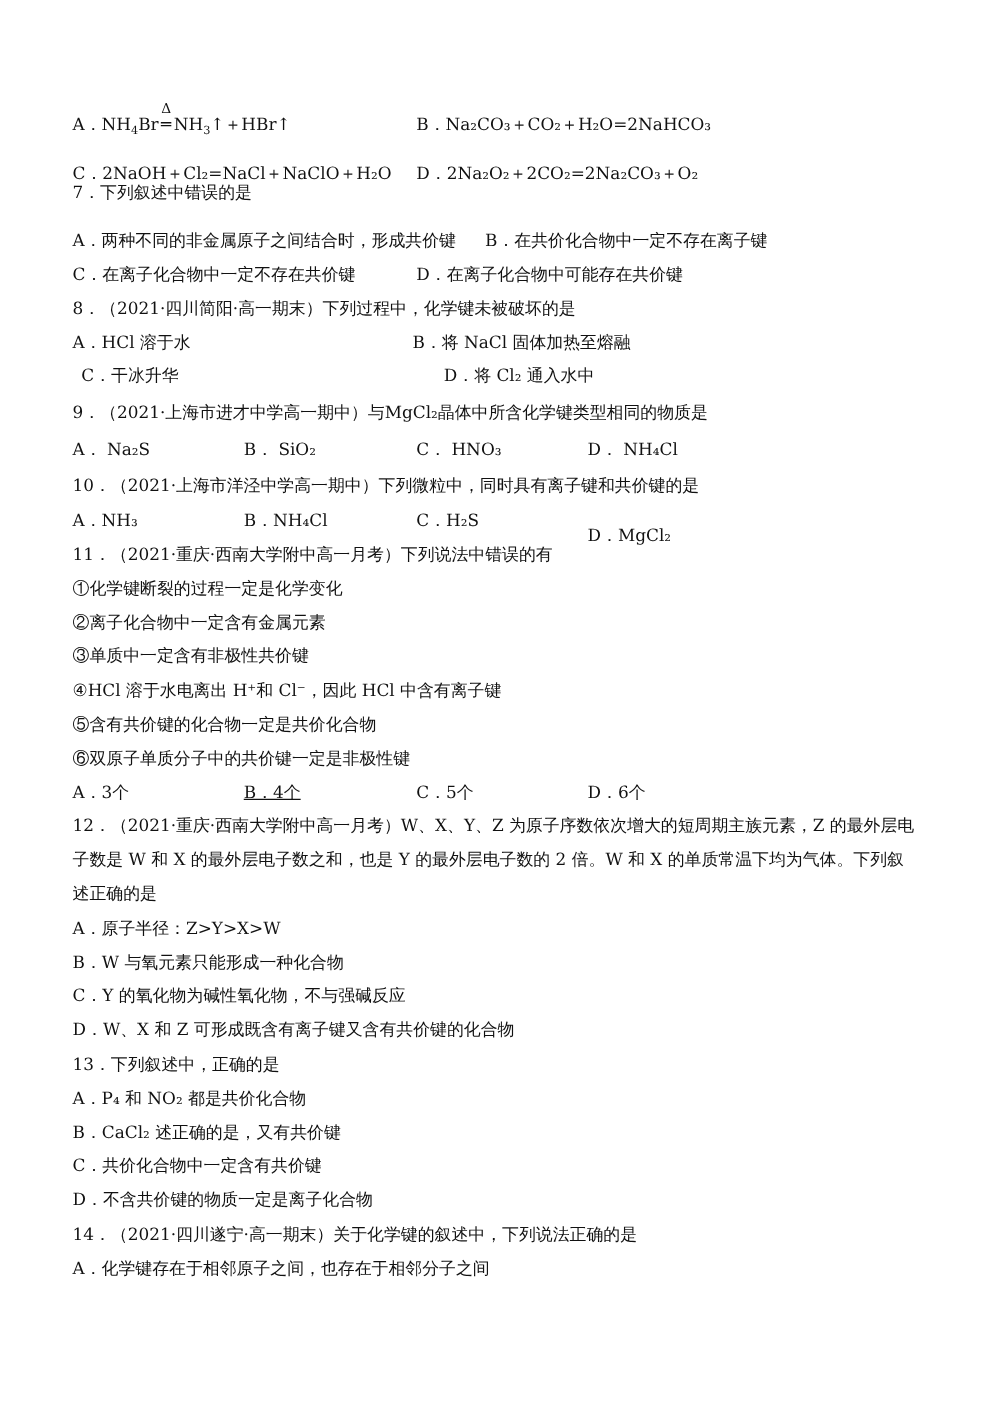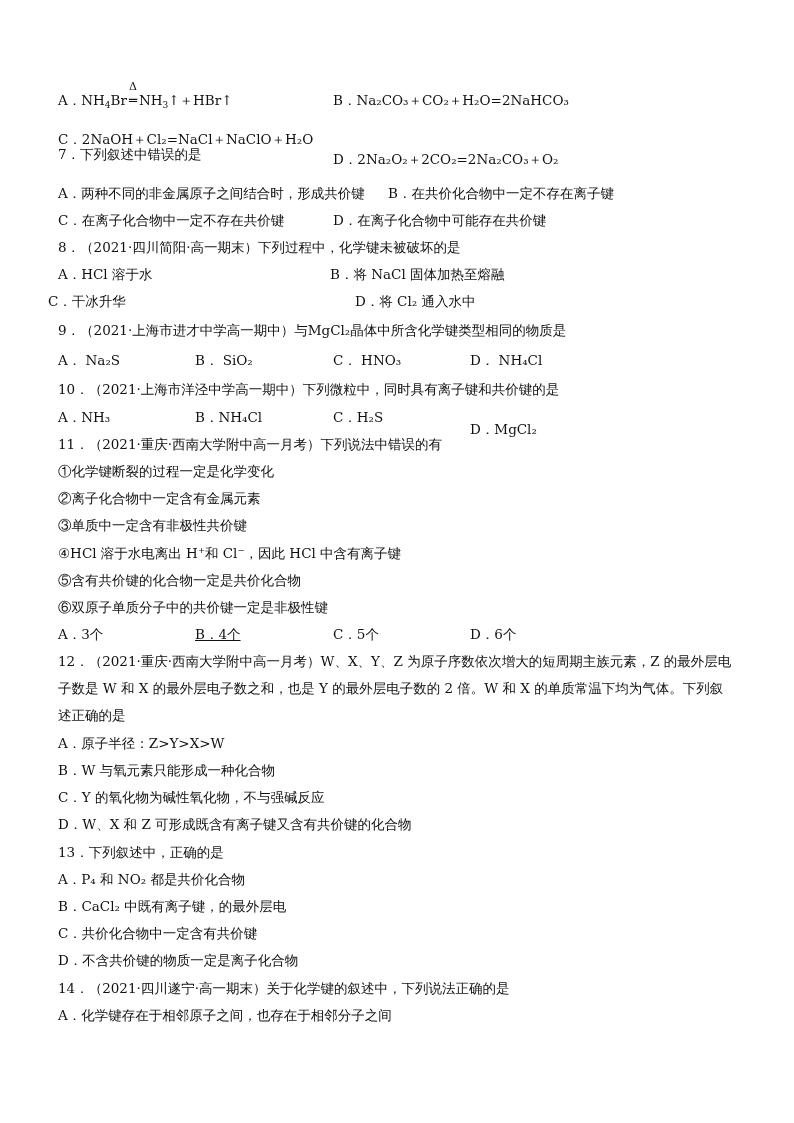--- a/index.html
+++ b/index.html
@@ -15,32 +15,32 @@
   .delta-eq .delta { position: absolute; left: 0; right: 0; top: -13px; font-size: 11px; text-align: center; }
 </style>
 </head>
 <body>
 
 <div class="line" style="top:91px;">
   <span>A．</span><span>NH</span><sub>4</sub><span>Br</span><span class="delta-eq"><span class="delta">Δ</span><span>═</span></span><span>NH</span><sub>3</sub><span>↑＋HBr↑</span>
 </div>
 <div class="opt" style="top:91px; left:333px;">B．Na₂CO₃＋CO₂＋H₂O=2NaHCO₃</div>
 <div class="opt" style="top:130px; left:58px;">C．2NaOH＋Cl₂=NaCl＋NaClO＋H₂O</div>
-<div class="opt" style="top:130px; left:333px;margin-top:20px;">D．2Na₂O₂＋2CO₂=2Na₂CO₃＋O₂</div>
+<div class="opt" style="top:130px; left:333px;">D．2Na₂O₂＋2CO₂=2Na₂CO₃＋O₂</div>
 
 <div class="line" style="top:145px;">7．下列叙述中错误的是</div>
 <div class="opt" style="top:184px; left:58px;">A．两种不同的非金属原子之间结合时，形成共价键</div>
 <div class="opt" style="top:184px; left:388px;">B．在共价化合物中一定不存在离子键</div>
 <div class="opt" style="top:211px; left:58px;">C．在离子化合物中一定不存在共价键</div>
 <div class="opt" style="top:211px; left:333px;text-align:center;">D．在离子化合物中可能存在共价键</div>
 
 <div class="line" style="top:238px;">8．（2021·四川简阳·高一期末）下列过程中，化学键未被破坏的是</div>
 <div class="opt" style="top:265px; left:58px;">A．HCl 溶于水</div>
 <div class="opt" style="top:265px; left:330px;">B．将 NaCl 固体加热至熔融</div>
-<div class="opt" style="top:292px; left:48px;">C．干冰升华</div>
+<div class="opt" style="top:292px; left:65px;">C．干冰升华</div>
 <div class="opt" style="top:292px; left:336px;margin-left:19px;">D．将 Cl₂ 通入水中</div>
 
 <div class="line" style="top:321px;">9．（2021·上海市进才中学高一期中）与MgCl₂晶体中所含化学键类型相同的物质是</div>
 <div class="opt" style="top:351px; left:58px;">A． Na₂S</div>
 <div class="opt" style="top:351px; left:195px;">B． SiO₂</div>
 <div class="opt" style="top:351px; left:333px;">C． HNO₃</div>
 <div class="opt" style="top:351px; left:470px;">D． NH₄Cl</div>
 
 <div class="line" style="top:380px;">10．（2021·上海市洋泾中学高一期中）下列微粒中，同时具有离子键和共价键的是</div>
 <div class="opt" style="top:408px; left:58px;">A．NH₃</div>
@@ -63,18 +63,18 @@
 <div class="line" style="top:652px;">12．（2021·重庆·西南大学附中高一月考）W、X、Y、Z 为原子序数依次增大的短周期主族元素，Z 的最外层电</div>
 <div class="line" style="top:679px;">子数是 W 和 X 的最外层电子数之和，也是 Y 的最外层电子数的 2 倍。W 和 X 的单质常温下均为气体。下列叙</div>
 <div class="line" style="top:706px;">述正确的是</div>
 <div class="line" style="top:734px;">A．原子半径：Z&gt;Y&gt;X&gt;W</div>
 <div class="line" style="top:761px;">B．W 与氧元素只能形成一种化合物</div>
 <div class="line" style="top:788px;">C．Y 的氧化物为碱性氧化物，不与强碱反应</div>
 <div class="line" style="top:815px;">D．W、X 和 Z 可形成既含有离子键又含有共价键的化合物</div>
 
 <div class="line" style="top:843px;">13．下列叙述中，正确的是</div>
 <div class="line" style="top:870px;">A．P₄ 和 NO₂ 都是共价化合物</div>
-<div class="line" style="top:897px;">B．CaCl₂ 中既有离子键，的最外层电</div>
+<div class="line" style="top:897px;">B．CaCl₂ 述正确的是，又有共价键</div>
 <div class="line" style="top:924px;">C．共价化合物中一定含有共价键</div>
 <div class="line" style="top:951px;">D．不含共价键的物质一定是离子化合物</div>
 
 <div class="line" style="top:979px;">14．（2021·四川遂宁·高一期末）关于化学键的叙述中，下列说法正确的是</div>
 <div class="line" style="top:1006px;">A．化学键存在于相邻原子之间，也存在于相邻分子之间</div>
 
 </body></html>

